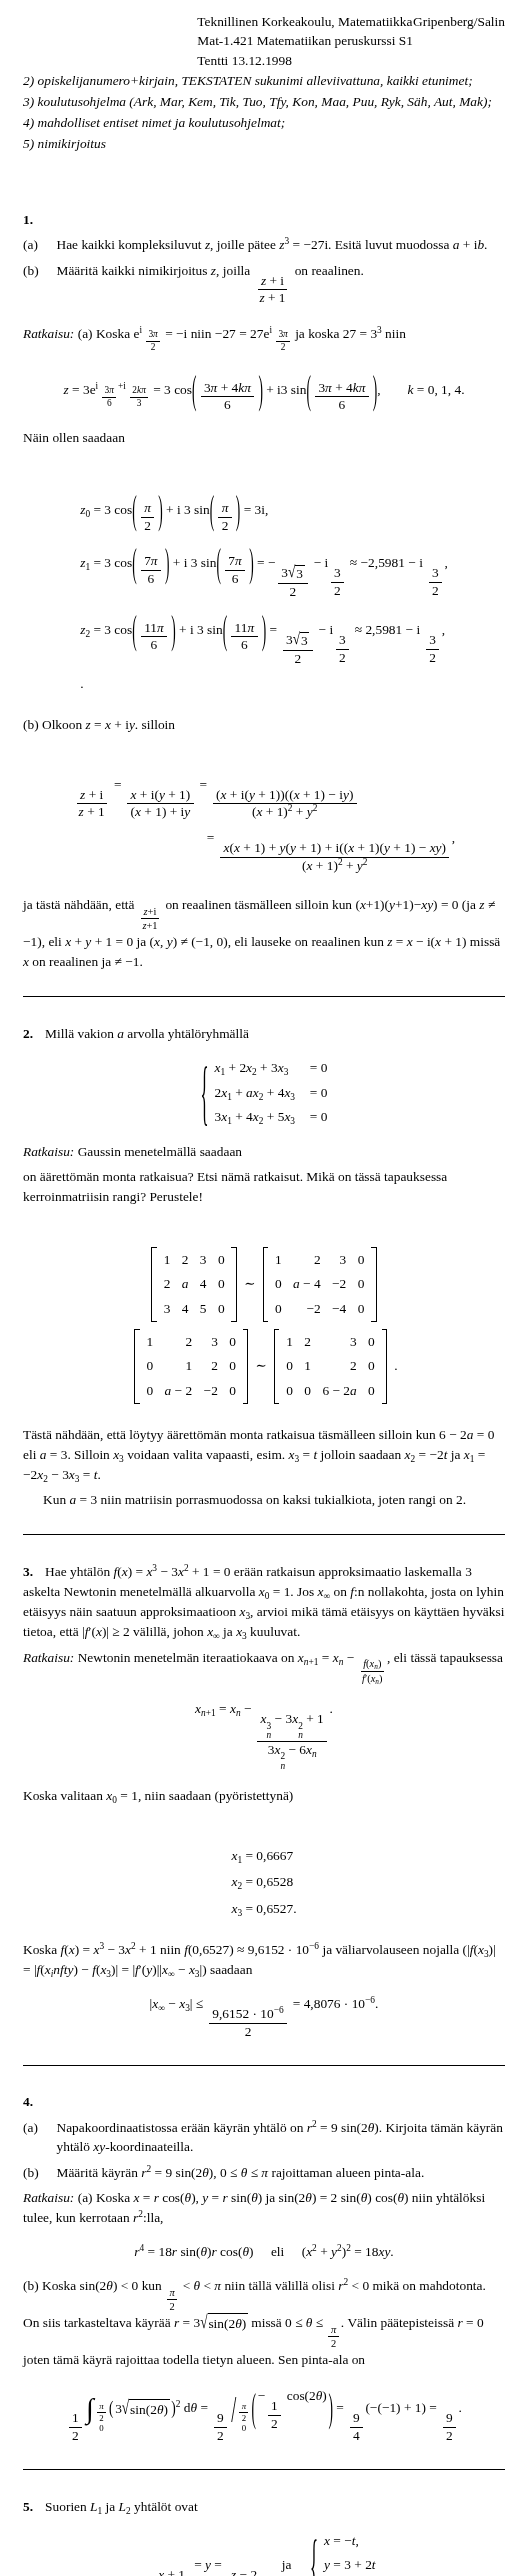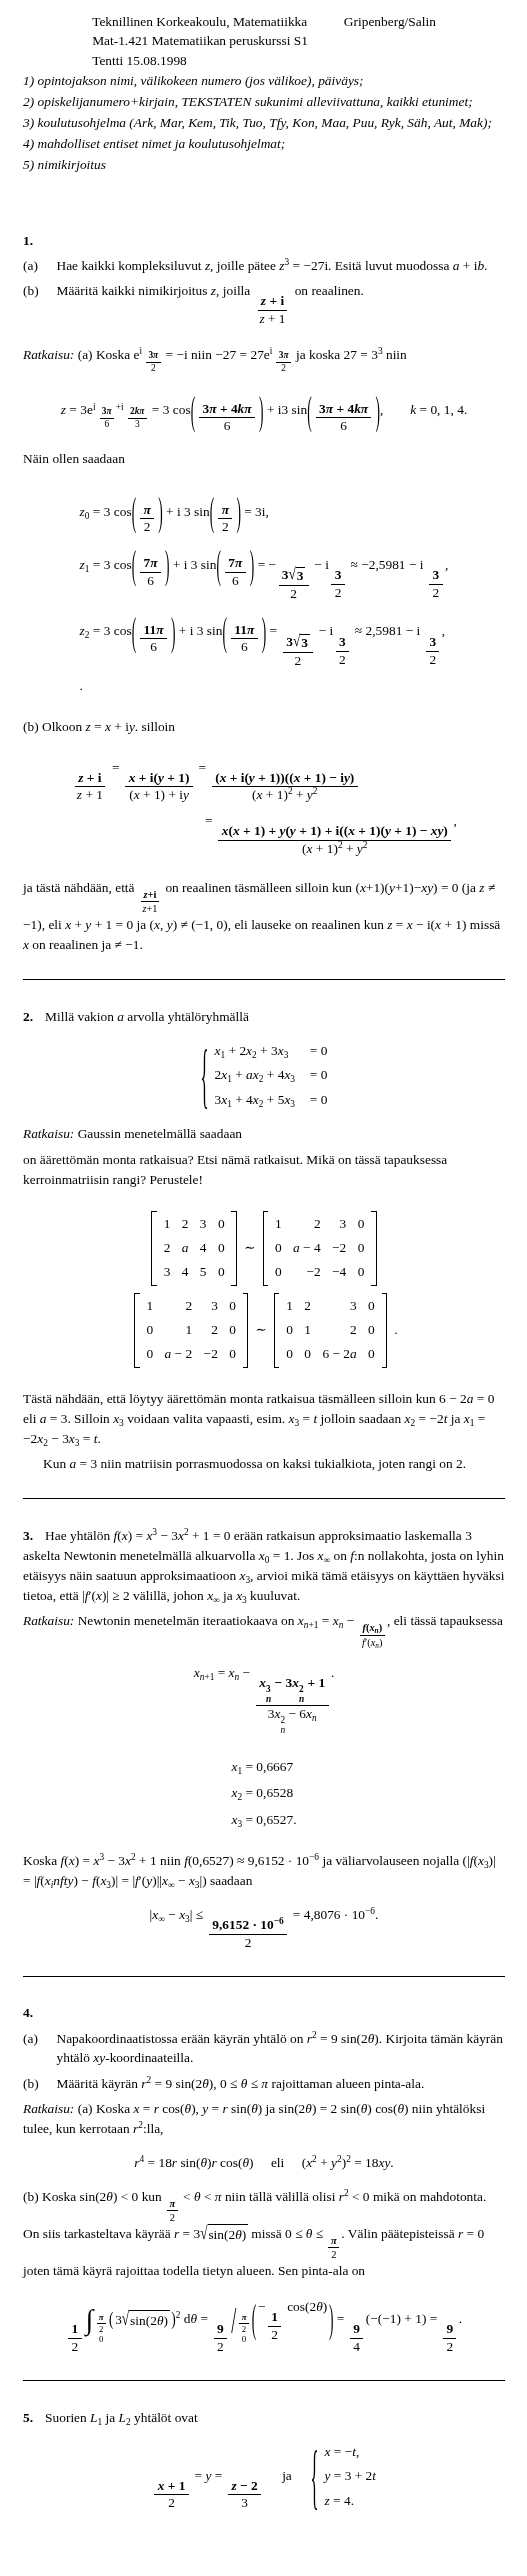--- a/index.html
+++ b/index.html
@@ -1,36 +1,36 @@
 <!DOCTYPE html>
 <html style="font-size:14px"><head>
 <meta charset="utf-8">
 <style>
   html,body{margin:0;padding:0;background:#ffffff;color:#000;}
   body{font-family:"Liberation Serif","DejaVu Serif",serif;font-size:13.4px;}
   .page{width:528px;min-height:2576px;box-sizing:border-box;padding:12px 23px 21px 23px;background:#fff;}
-  .hdr{display:flex;justify-content:center;align-items:flex-start;line-height:1.45;gap:36px;}
+  .hdr{display:flex;justify-content:flex-end;align-items:flex-start;line-height:1.45;}
   .blk{margin:0.45em 0;line-height:1.48;}
   .ipara{font-style:italic;margin:0.08em 0;}
   .head{margin:0.5em 0 0.2em 0;}
   .indent{text-indent:1.5em;}
   .rule{border-top:0.9px solid #000;margin:1.8em 0 2em 0;height:0;}
   .disp{text-align:center;margin:1.05em 0;line-height:1.5;}
   .item{display:flex;margin:0.4em 0;line-height:1.48;}
   .ilabel{flex:0 0 2.5em;}
   .ibody{flex:1;}
   .it{font-style:italic;}
   .bf{font-weight:bold;}
   .rm{}
   .hsp{display:inline-block;}
   .msup{font-size:0.7em;vertical-align:0.55em;line-height:1;}
   .msub{font-size:0.7em;vertical-align:-0.3em;line-height:1;}
   .mss{display:inline-flex;flex-direction:column;align-items:flex-start;font-size:0.7em;line-height:1.05;vertical-align:-0.55em;}
   .frac{display:inline-flex;flex-direction:column;align-items:center;vertical-align:-0.75em;margin:0 0.18em;line-height:1.25;text-align:center;}
-  .num{display:block;padding:0 0.25em;border-bottom:0.9px solid #000;font-weight:bold;}
+  .num{display:block;padding:0 0.25em;border-bottom:0.9px solid #000;}
   .den{display:block;padding:0 0.25em;}
   .para .frac,.ipara .frac{font-size:0.78em;vertical-align:-0.55em;}
   .msup .frac,.msub .frac,.limcol .frac{font-size:1em;vertical-align:-0.45em;margin-top:16px;}
   .sqrt{display:inline-flex;align-items:flex-start;vertical-align:baseline;}
   .rad{display:inline-block;transform-origin:50% 60%;}
   .radcnt{display:inline-block;border-top:0.9px solid #000;padding:0 1.7px 0 0.9px;}
   .lr{display:inline-flex;align-items:center;vertical-align:middle;}
   .delim{display:inline-block;transform-origin:center;}
   .lrc{display:inline-block;padding:0 1.7px;}
   .mat{display:inline-flex;align-items:stretch;vertical-align:middle;margin:0 0.3em;}
@@ -40,39 +40,38 @@
   .mcell{text-align:right;}
   .cases{display:inline-flex;align-items:center;vertical-align:middle;text-align:left;}
   .cbrace{display:inline-block;font-size:1.25em;margin-right:0.35em;transform-origin:center;}
   .cgrid{display:inline-grid;column-gap:1.1em;row-gap:0.35em;justify-items:start;}
   .ccell{white-space:nowrap;}
   .bigop{display:inline-flex;align-items:center;vertical-align:middle;margin:0 0.12em;}
   .bigint{font-size:2.1em;line-height:1;}
   .bigslash{font-size:1.35em;line-height:1;display:inline-block;transform:scaleY(2.1);}
   .limcol{display:inline-flex;flex-direction:column;justify-content:space-between;align-self:stretch;font-size:0.66em;line-height:1.1;margin-left:1.7px;padding:0.9px 0;}
   .limu,.limd{display:block;}
-  .stk{display:inline-block;text-align:left;vertical-align:middle;}
+  .stk{display:inline-block;text-align:left;vertical-align:middle;margin-top:19px;}
   .stkrow{display:block;margin:0.5em 0;}
   .stkc .stkrow{text-align:center;}
   .hdr-right{text-align:right;}
 </style>
 </head>
 <body>
 
 <div class="page">
   <div class="hdr">
     <div class="hdr-left">
       <div>Teknillinen Korkeakoulu, Matematiikka</div>
       <div>Mat-1.421 Matematiikan peruskurssi S1</div>
-      <div>Tentti 15.08.1998</div>
+      <div>Tentti 13.12.1998</div>
     </div>
     <div class="hdr-right">Gripenberg/Salin</div>
   </div>
   <div id="doc-body">
-      <div class="blk ipara"><span class="rm">1) opintojakson nimi, välikokeen numero (jos välikoe), päiväys;</span></div>
       <div class="blk ipara"><span class="rm">2) opiskelijanumero+kirjain, TEKSTATEN sukunimi alleviivattuna, kaikki etunimet;</span></div>
       <div class="blk ipara"><span class="rm">3) koulutusohjelma (Ark, Mar, Kem, Tik, Tuo, Tfy, Kon, Maa, Puu, Ryk, Säh, Aut, Mak);</span></div>
       <div class="blk ipara"><span class="rm">4) mahdolliset entiset nimet ja koulutusohjelmat;</span></div>
       <div class="blk ipara"><span class="rm">5) nimikirjoitus</span></div>
       <div class="blk head" style="margin-top: 4.2em;"><span class="bf">1.</span></div>
       <div class="item">
         <span class="ilabel"><span class="rm">(a)</span></span>
         <div class="ibody"><span class="rm">Hae kaikki kompleksiluvut </span><span class="it">z</span><span class="rm">, joille pätee </span><span class="it">z</span><span class="msup"><span class="rm">3</span></span><span class="rm"> = −27i.  Esitä luvut muodossa </span><span class="it">a</span><span class="rm"> + i</span><span class="it">b</span><span class="rm">.</span></div>
       </div>
       <div class="item">
@@ -294,20 +293,21 @@
               <span class="ssd"><span class="it">n</span></span>
             </span><span class="rm"> − 3</span><span class="it">x</span><span class="mss">
               <span class="ssu"><span class="rm">2</span></span>
               <span class="ssd"><span class="it">n</span></span>
             </span><span class="rm"> + 1</span></span>
           <span class="den"><span class="rm">3</span><span class="it">x</span><span class="mss">
               <span class="ssu"><span class="rm">2</span></span>
               <span class="ssd"><span class="it">n</span></span>
             </span><span class="rm"> − 6</span><span class="it">x</span><span class="msub"><span class="it">n</span></span></span>
         </span><span class="rm">.</span></div>
+      <div class="blk para"><span class="rm">Koska valitaan </span><span class="it">x</span><span class="msub"><span class="rm">0</span></span><span class="rm"> = 1, niin saadaan (pyöristettynä)</span></div>
       <div class="blk disp"><span class="stk"><span class="stkrow"><span class="it">x</span><span class="msub"><span class="rm">1</span></span><span class="rm"> = 0,6667</span></span><span class="stkrow"><span class="it">x</span><span class="msub"><span class="rm">2</span></span><span class="rm"> = 0,6528</span></span><span class="stkrow"><span class="it">x</span><span class="msub"><span class="rm">3</span></span><span class="rm"> = 0,6527.</span></span></span></div>
       <div class="blk para"><span class="rm">Koska </span><span class="it">f</span><span class="rm">(</span><span class="it">x</span><span class="rm">)</span><span class="rm"> = </span><span class="it">x</span><span class="msup"><span class="rm">3</span></span><span class="rm"> − 3</span><span class="it">x</span><span class="msup"><span class="rm">2</span></span><span class="rm"> + 1 niin </span><span class="it">f</span><span class="rm">(0,6527) ≈ 9,6152 · 10</span><span class="msup"><span class="rm">−6</span></span><span class="rm"> ja väliarvolauseen nojalla (|</span><span class="it">f</span><span class="rm">(</span><span class="it">x</span><span class="msub"><span class="rm">3</span></span><span class="rm">)| = |</span><span class="it">f</span><span class="rm">(</span><span class="it">x</span><span class="msub"><span class="it">i</span></span><span class="it">nfty</span><span class="rm">) − </span><span class="it">f</span><span class="rm">(</span><span class="it">x</span><span class="msub"><span class="rm">3</span></span><span class="rm">)| = |</span><span class="it">f</span><span class="rm">′(</span><span class="it">y</span><span class="rm">)||</span><span class="it">x</span><span class="msub"><span class="rm">∞</span></span><span class="rm"> − </span><span class="it">x</span><span class="msub"><span class="rm">3</span></span><span class="rm">|) saadaan</span></div>
       <div class="blk disp"><span class="rm">|</span><span class="it">x</span><span class="msub"><span class="rm">∞</span></span><span class="rm"> − </span><span class="it">x</span><span class="msub"><span class="rm">3</span></span><span class="rm">| ≤ </span><span class="frac">
           <span class="num"><span class="rm">9,6152 · 10</span><span class="msup"><span class="rm">−6</span></span></span>
           <span class="den"><span class="rm">2</span></span>
         </span><span class="rm"> = 4,8076 · 10</span><span class="msup"><span class="rm">−6</span></span><span class="rm">.</span></div>
       <div class="rule"></div>
       <div class="blk head"><span class="bf">4.</span></div>
       <div class="item">
         <span class="ilabel"><span class="rm">(a)</span></span>

